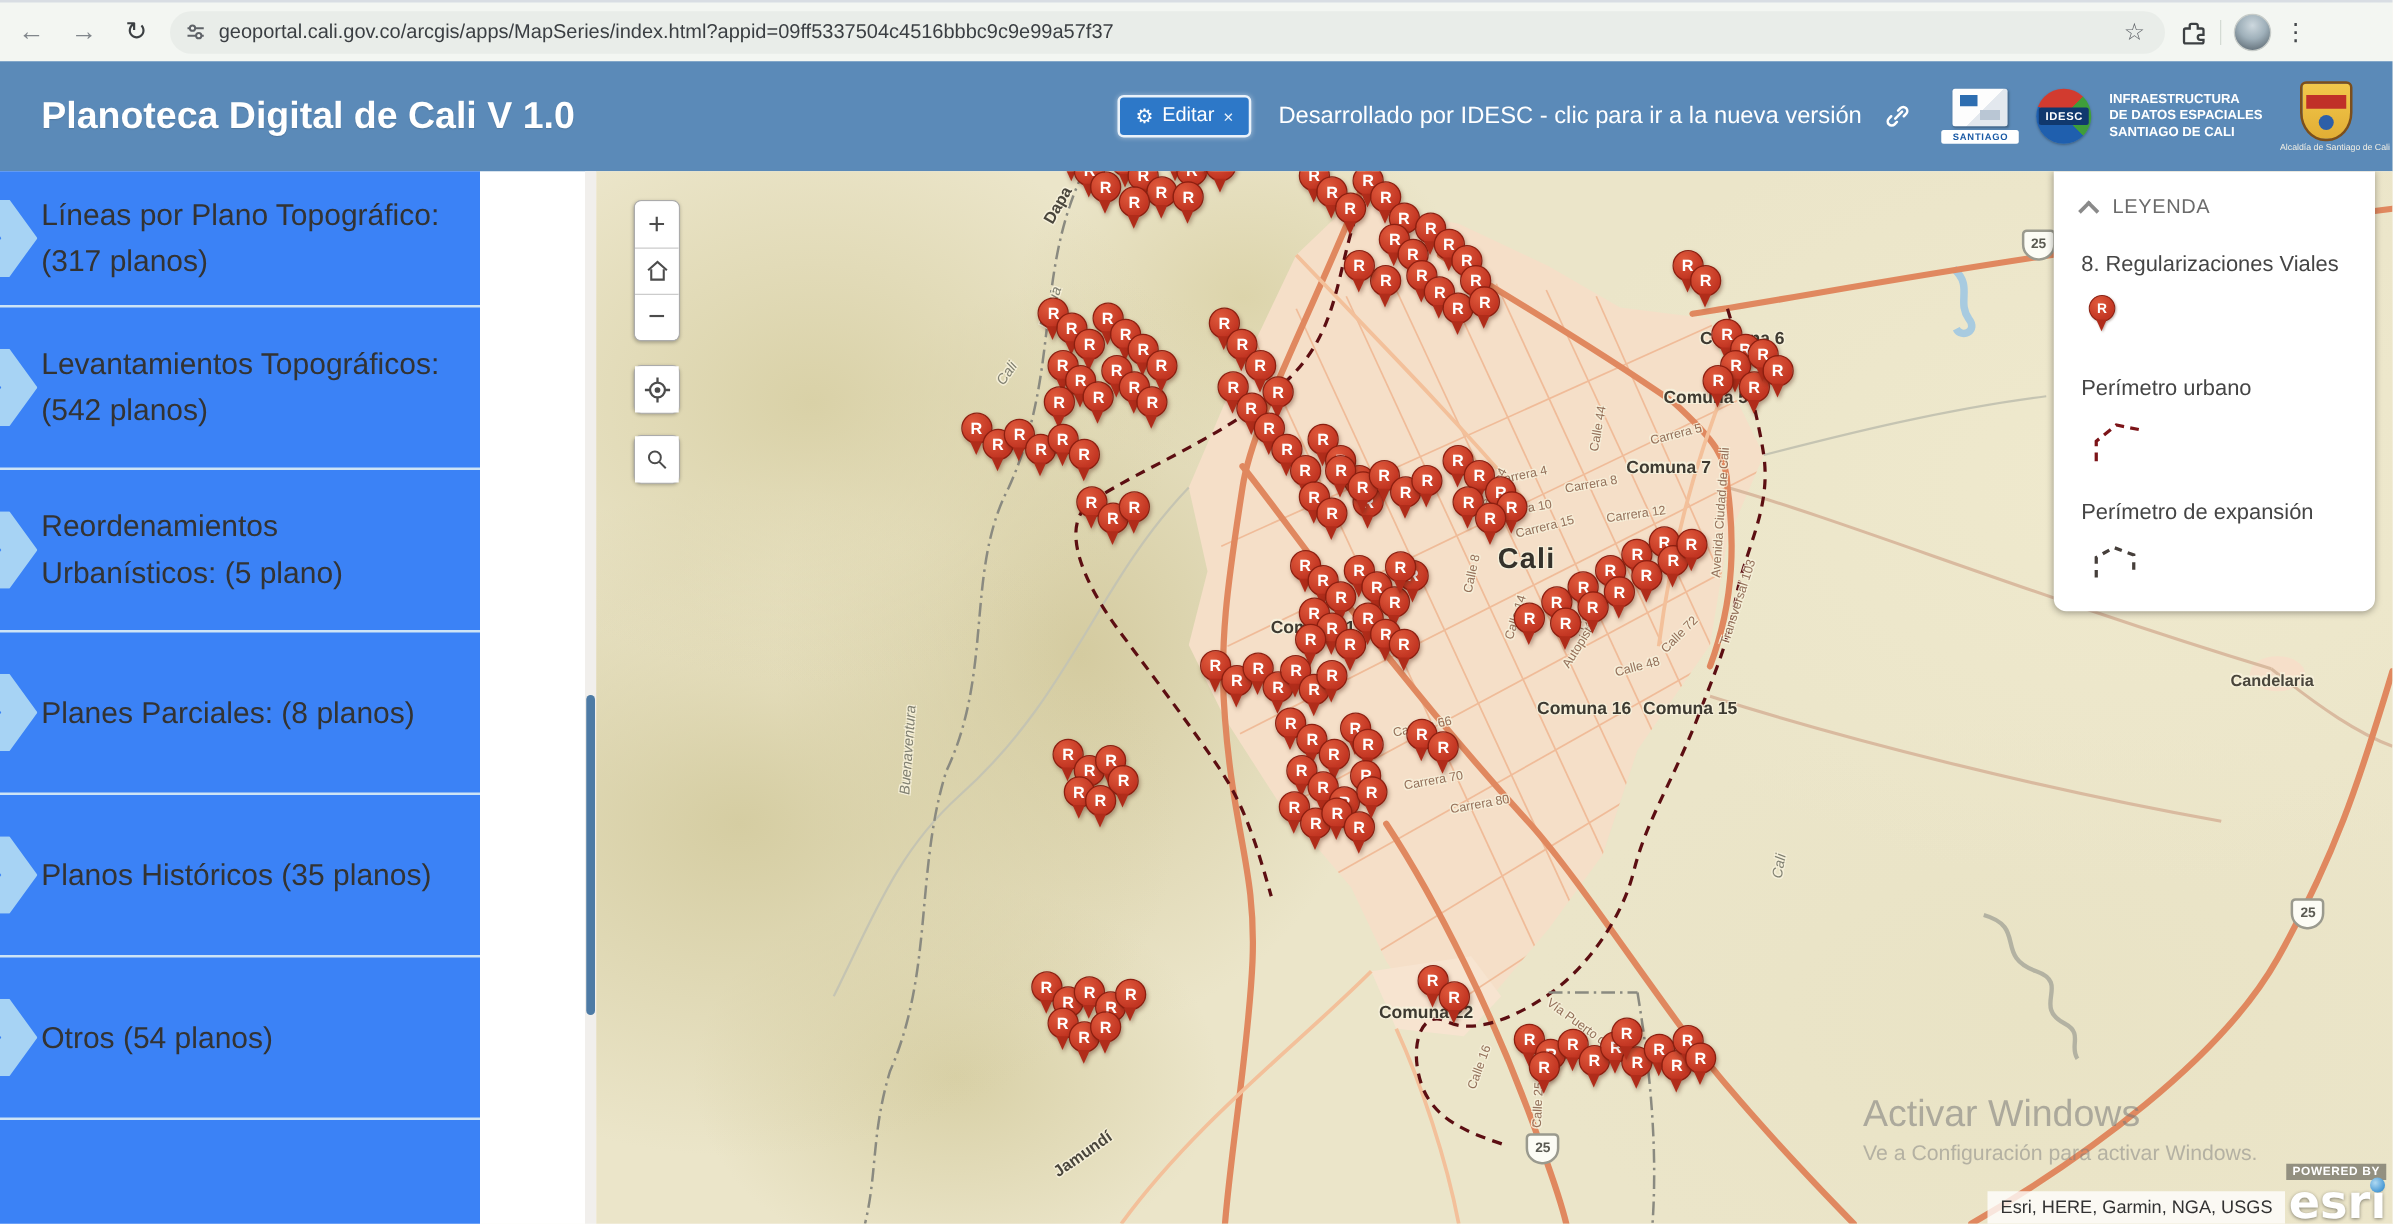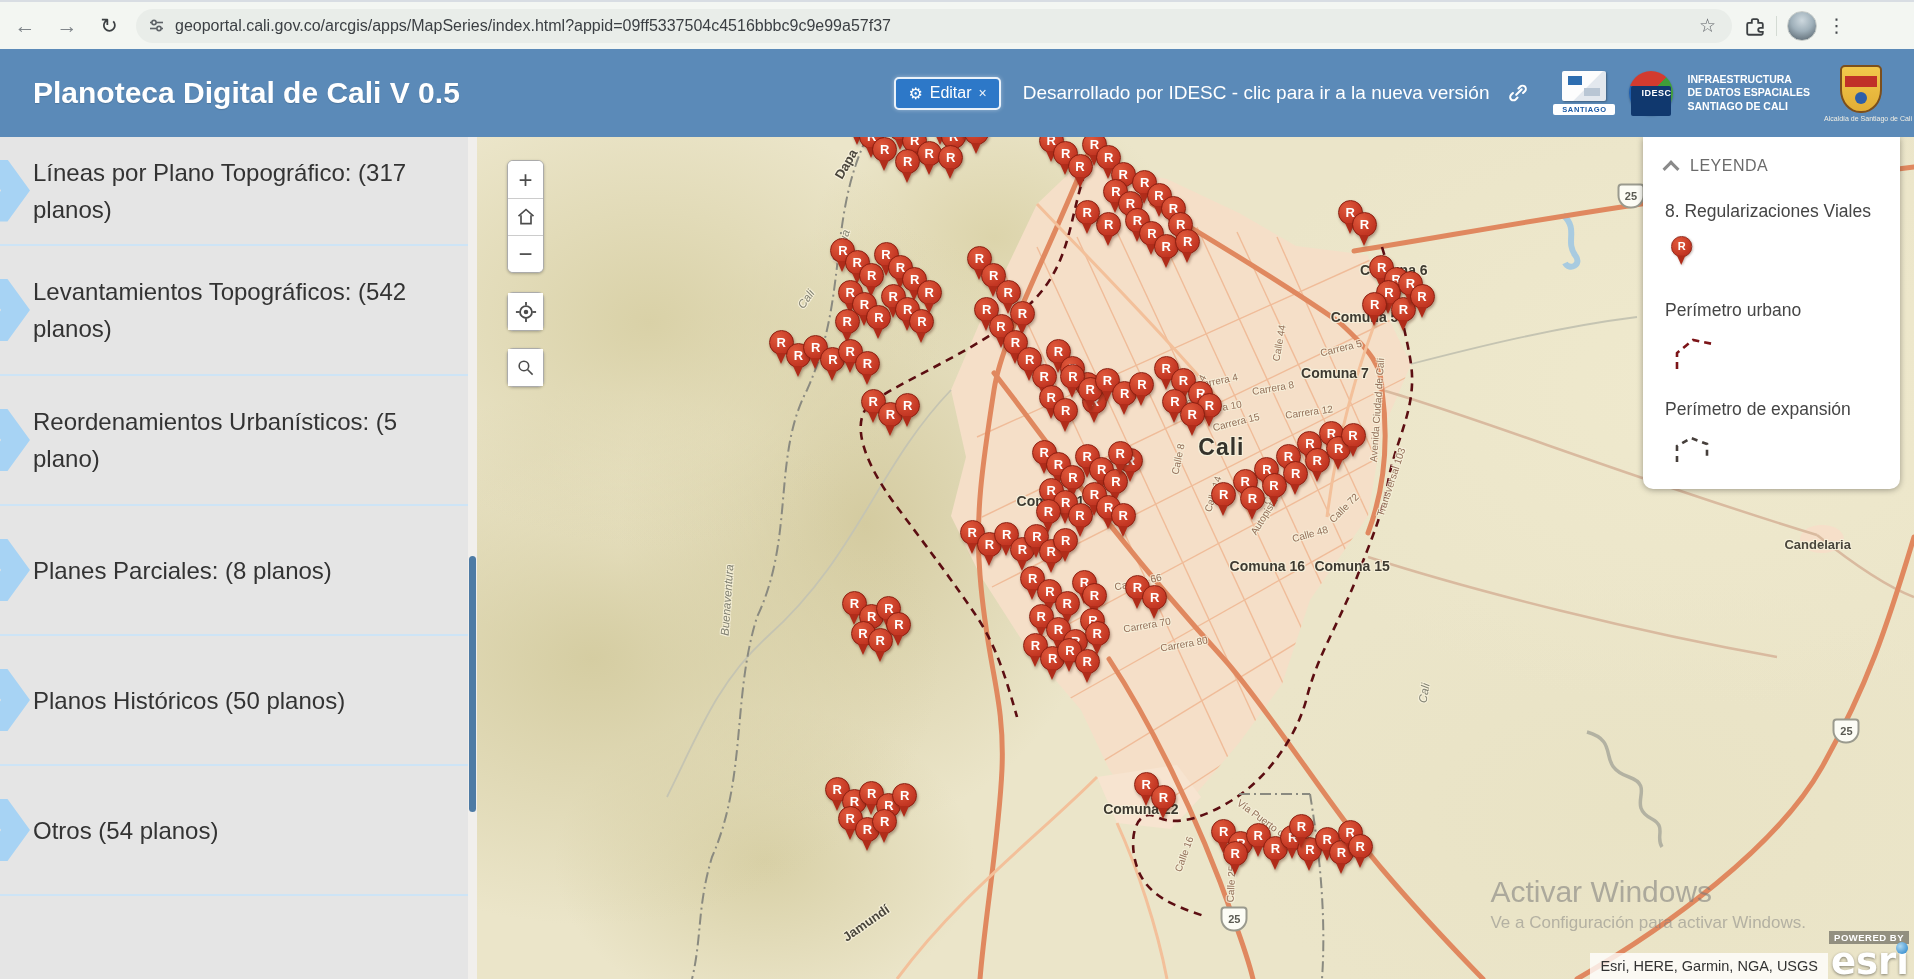--- a/index.html
+++ b/index.html
@@ -25,31 +25,31 @@
   .edit-close { font-size:14px; opacity:.9; }
   .app-subtitle { font-size:19px; margin-left:22px; cursor:pointer; }
   .link-icon { margin-left:18px; cursor:pointer; display:flex; }
   .logo-group { display:flex; align-items:center; gap:14px; margin-left:24px; margin-right:16px; }
   .logo-planoteca { width:62px; text-align:center; cursor:pointer; }
   .logo-planoteca .map-gfx { width:44px; height:30px; margin:0 auto; background:linear-gradient(135deg,#fdfdfd 55%, #e3e8ee 56%); border-radius:2px; position:relative; box-shadow:1px 1px 2px rgba(0,0,0,.3); }
   .logo-planoteca .map-gfx:before { content:""; position:absolute; left:6px; top:5px; width:14px; height:9px; background:#2d6db0; }
   .logo-planoteca .map-gfx:after { content:""; position:absolute; right:6px; bottom:5px; width:16px; height:8px; background:#b9c6d4; }
   .logo-planoteca .chip { margin-top:3px; background:#fff; color:#1b5aa5; font-size:7.5px; font-weight:bold; letter-spacing:.6px; border-radius:2px; padding:1px 0; }
   .logo-idesc { width:44px; height:44px; border-radius:50%; background:conic-gradient(from -70deg, #d23b2f 0 115deg, #3f9d3a 115deg 205deg, #1f5fae 205deg 360deg); position:relative; cursor:pointer; box-shadow:0 1px 2px rgba(0,0,0,.3); }
-  .logo-idesc .band { position:absolute; left:2px; right:2px; top:15px; height:30px; background:#10386e; border-radius:2px; color:#fff; font-size:9px; font-weight:bold; text-align:right; line-height:14px; letter-spacing:.5px; }
+  .logo-idesc .band { position:absolute; left:2px; right:2px; top:15px; height:14px; background:#10386e; border-radius:2px; color:#fff; font-size:9px; font-weight:bold; text-align:center; line-height:14px; letter-spacing:.5px; }
   .logo-infra { font-size:10.5px; font-weight:bold; line-height:1.3; color:#fff; white-space:nowrap; }
   .logo-infra .u { }
   .logo-crest { width:74px; text-align:center; cursor:pointer; }
   .crest-shield { width:42px; height:48px; margin:0 auto; background:linear-gradient(#f2c84b,#e2ae35); border:2px solid #7c4f1c; border-radius:5px 5px 48% 48%; position:relative; }
   .crest-shield:before { content:""; position:absolute; left:3px; right:3px; top:9px; height:11px; background:#c03028; }
   .crest-shield:after { content:""; position:absolute; left:13px; bottom:7px; width:12px; height:12px; border-radius:50%; background:#2d5fa8; }
   .crest-caption { font-size:7px; color:#f2efe4; margin-top:2px; white-space:nowrap; }
 
   
-  .sidebar { position:absolute; left:0; top:137px; width:468px; height:842px; background:#e5e5e5; overflow:hidden; }
+  .sidebar { position:absolute; left:0; top:137px; width:384px; height:842px; background:#3b82f6; overflow:hidden; }
   .sb-item { position:relative; border-bottom:2px solid #cde4f6; display:flex; align-items:center; height:130px; cursor:pointer; }
   .sb-item:first-child { height:109px; }
   .sb-arrow { position:absolute; left:-20px; top:50%; margin-top:-31px; width:50px; height:62px; background:#a7d3f4; clip-path:polygon(0 0, 55% 0, 100% 50%, 55% 100%, 0 100%, 42% 50%); }
   .sb-label { font-size:24px; color:#333; line-height:37px; padding-left:33px; padding-right:30px; }
   .sb-scroll-track { position:absolute; left:468px; top:137px; width:9px; height:842px; background:#f1efec; }
   .sb-scroll-thumb { position:absolute; left:1px; width:7px; top:419px; height:256px; background:#4e7ba5; border-radius:4px; }
 
   
   .map { position:absolute; left:477px; top:137px; width:1437px; height:842px; overflow:hidden; cursor:default;
     background-color:#ebe5c9;
@@ -136,21 +136,21 @@
           <path d="M10 4.5h4a1.5 1.5 0 0 1 1.5 1.5v2.5H19a1.5 1.5 0 0 1 1.5 1.5v4h-2.8a2.2 2.2 0 0 0 0 4.4H20.5v1.6a1.5 1.5 0 0 1-1.5 1.5H5a1.5 1.5 0 0 1-1.5-1.5V10a1.5 1.5 0 0 1 1.5-1.5h3.5V6A1.5 1.5 0 0 1 10 4.5z"></path>
         </svg>
     </span>
     <span class="separator"></span>
     <span class="avatar"></span>
     <span class="dots">⋮</span>
   </div>
 </div>
 
 <div class="app-header">
-  <div class="app-title">Planoteca Digital de Cali V 0.5</div>
+  <div class="app-title">Planoteca Digital de Cali V 1.0</div>
   <div class="edit-btn">
     <span>⚙</span>
     <span>Editar</span>
     <span class="edit-close">×</span>
   </div>
   <div class="app-subtitle">Desarrollado por IDESC - clic para ir a la nueva versión</div>
   <span class="link-icon">
     <svg width="22" height="22" viewBox="0 0 24 24" fill="none" stroke="#ffffff" stroke-width="2.2" stroke-linecap="round">
         <path d="M10 14 L16 8"></path>
         <path d="M12.5 7l2-2a3.5 3.5 0 0 1 5 5l-2 2"></path>
@@ -189,21 +189,21 @@
   <div class="sb-item">
     <span class="sb-arrow"></span>
     <span class="sb-label">Reordenamientos Urbanísticos: (5 plano)</span>
   </div>
   <div class="sb-item">
     <span class="sb-arrow"></span>
     <span class="sb-label">Planes Parciales: (8 planos)</span>
   </div>
   <div class="sb-item">
     <span class="sb-arrow"></span>
-    <span class="sb-label">Planos Históricos (50 planos)</span>
+    <span class="sb-label">Planos Históricos (35 planos)</span>
   </div>
   <div class="sb-item">
     <span class="sb-arrow"></span>
     <span class="sb-label">Otros (54 planos)</span>
   </div>
 </div>
 <div class="sb-scroll-track">
   <div class="sb-scroll-thumb"></div>
 </div>
 

